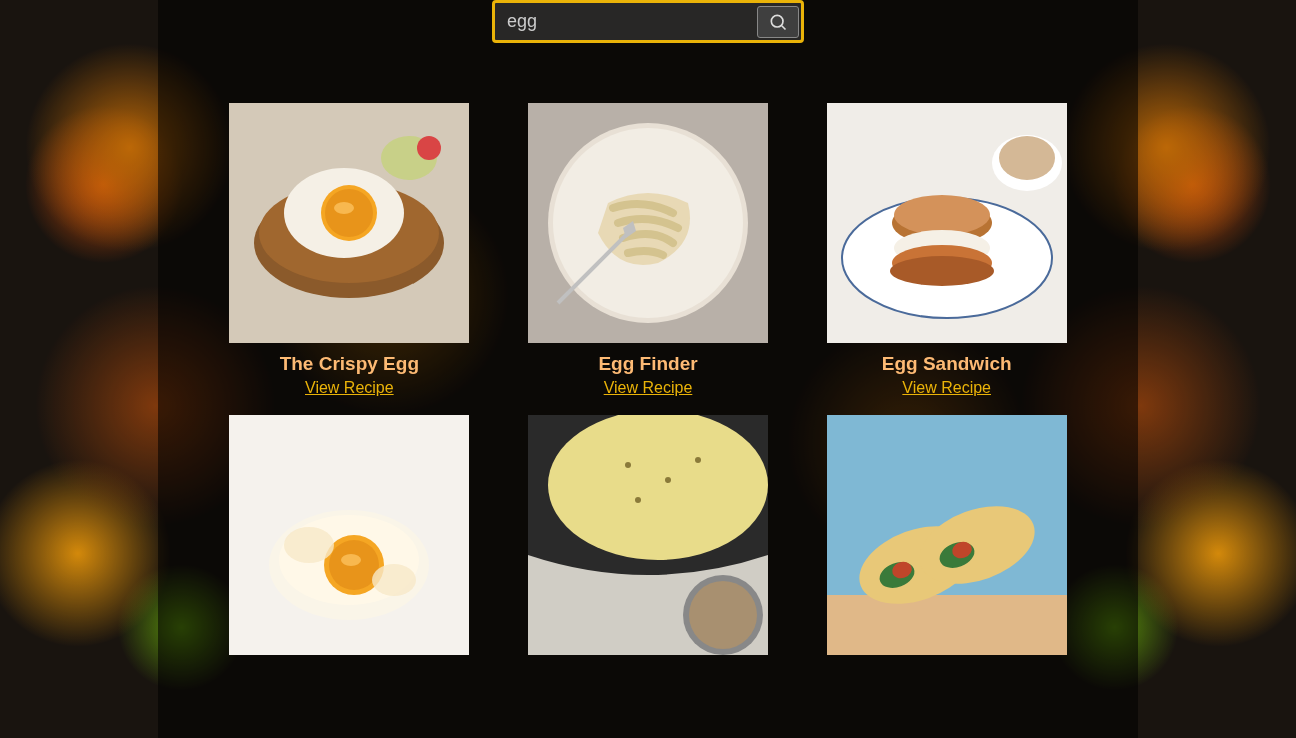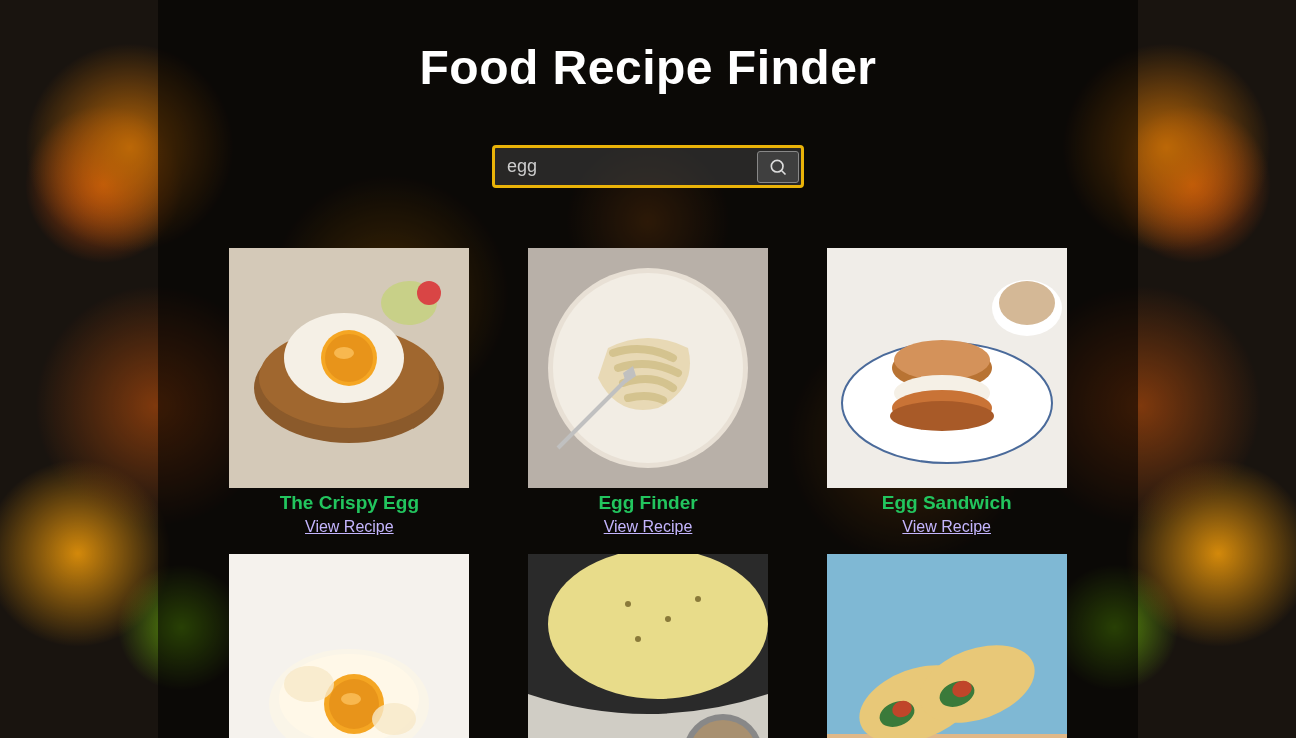--- a/index.html
+++ b/index.html
@@ -120,29 +120,29 @@
     
     .recipe-image {
       width: 240px;
       height: 240px;
       display: flex;
       align-items: center;
       justify-content: center;
     }
     
     .recipe-title {
-      color: #22c55e;
+      color: #fdba74;
       font-size: 19px;
       font-weight: 700;
-      margin-top: 4px;
+      margin-top: 10px;
       text-align: center;
     }
     
     .recipe-link {
-      color: #c4b5fd;
+      color: #eab308;
       font-size: 16px;
       text-decoration: underline;
       margin-top: 4px;
       cursor: pointer;
       font-weight: 500;
       text-align: right;
     }
     
     
     .food-svg {
@@ -150,21 +150,20 @@
       height: 100%;
     }
   </style>
 </head>
 <body>
 
 <div class="bg-pattern"></div>
 
 <div class="main-container">
 
-  <h1 class="title">Food Recipe Finder</h1>
 
   <div class="search-container">
     <div class="search-wrapper">
       <input type="text" class="search-input" value="egg" style="">
       <button class="search-button">
         <svg viewBox="0 0 24 24">
           <circle cx="11" cy="11" r="7"></circle>
           <line x1="21" y1="21" x2="16.5" y2="16.5"></line>
         </svg>
       </button>

